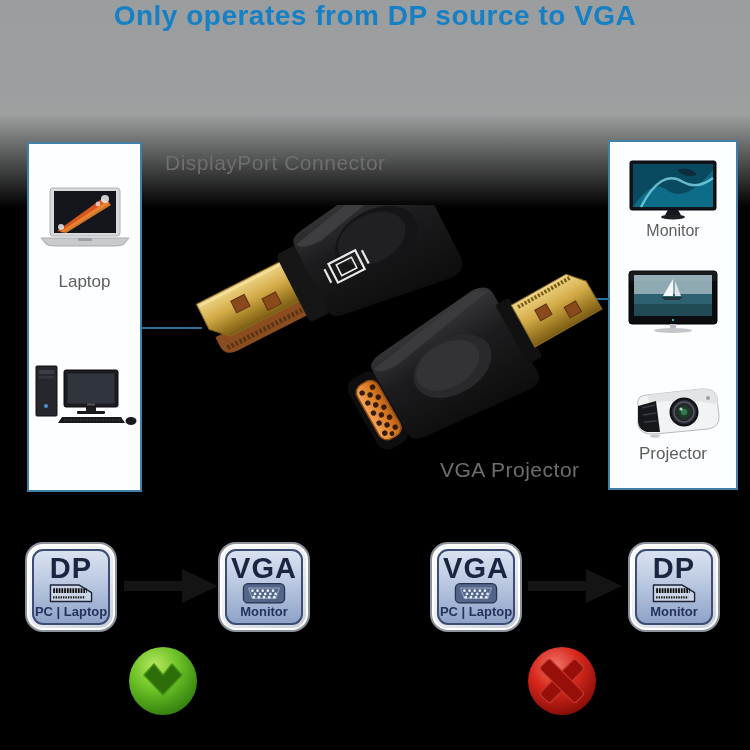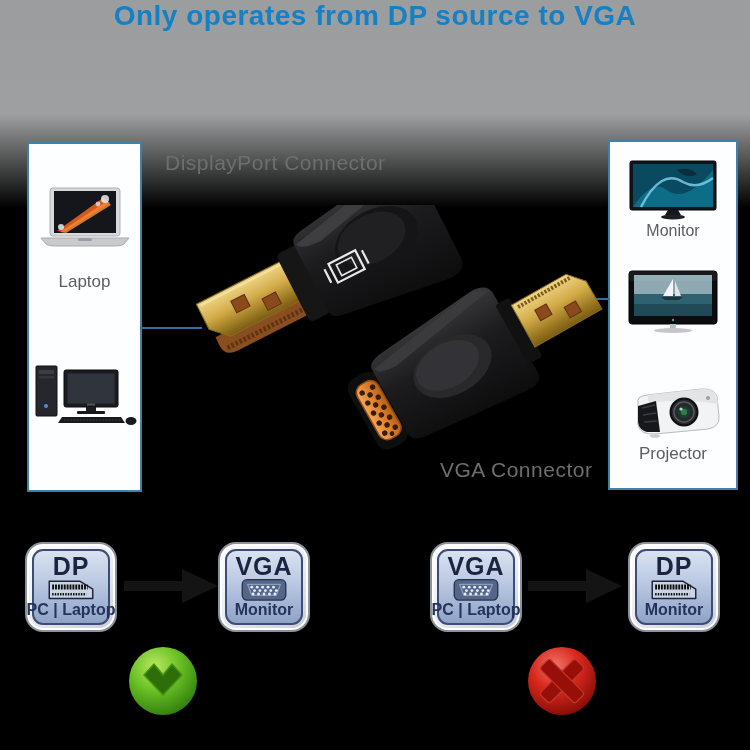--- a/index.html
+++ b/index.html
@@ -20,22 +20,22 @@
   .connector-line{position:absolute;height:2px;background:#2f6f9c;}
   .line-left{left:140px;top:327px;width:62px;}
   .line-right{left:550px;top:298px;width:60px;}
   .adapters-svg{position:absolute;left:180px;top:205px;width:440px;height:300px;}
   .badge{position:absolute;width:92px;height:90px;border-radius:18px;box-sizing:border-box;
     background:linear-gradient(145deg,#ffffff 0%,#e8ebef 55%,#c6ccd6 100%);
     border:2px solid #8d939c;box-shadow:inset 0 0 0 2px #fff;padding:5px;}
   .badge-inner{width:100%;height:100%;border-radius:11px;border:2px solid #3c4c74;box-sizing:border-box;
     background:linear-gradient(180deg,#d9e2f0 0%,#bac8e1 45%,#8ea3c8 100%);
     display:flex;flex-direction:column;align-items:center;justify-content:space-between;padding:2px 2px 4px 2px;}
-  .badge-title{font-size:25px;font-weight:bold;color:#1b2440;line-height:1.05;letter-spacing:1px;}
-  .badge-sub{font-size:16px;font-weight:bold;color:#24335c;white-space:nowrap;}
+  .badge-title{font-size:29px;font-weight:bold;color:#1b2440;line-height:1.05;letter-spacing:1px;}
+  .badge-sub{font-size:13px;font-weight:bold;color:#24335c;white-space:nowrap;}
   .badge-icon{display:block;}
   .arrow-svg{position:absolute;width:94px;height:40px;}
   .mark-svg{position:absolute;width:72px;height:72px;}
 </style>
 </head>
 <body>
 
 <div class="stage">
 
   <div class="lower-band"></div>
@@ -108,21 +108,21 @@
       <circle cx="59" cy="28" r="6.5" fill="#1d3b2a"></circle>
       <circle cx="59" cy="28" r="3.2" fill="#2f7a4e"></circle>
       <circle cx="56" cy="25" r="1.6" fill="#cfe8da" opacity=".9"></circle>
       <circle cx="83" cy="14" r="2" fill="#9aa0a6"></circle>
       <ellipse cx="30" cy="52" rx="5" ry="1.8" fill="#c9cbce"></ellipse>
     </svg>
     <div class="dev-label" style="top:302px">Projector</div>
   </div>
 
   <div class="adapter-label lbl-dp">DisplayPort Connector</div>
-  <div class="adapter-label lbl-vga">VGA Connector</div>
+  <div class="adapter-label lbl-vga">VGA Projector</div>
   <div class="connector-line line-left"></div>
   <div class="connector-line line-right"></div>
 
   <svg class="adapters-svg" viewBox="0 0 440 300">
     <defs>
       <linearGradient id="goldA" x1="0" y1="0" x2="0" y2="1">
         <stop offset="0" stop-color="#f0d689"></stop>
           <stop offset=".45" stop-color="#d2ab47"></stop>
         <stop offset=".8" stop-color="#9a7722"></stop>
           <stop offset="1" stop-color="#7a5c14"></stop>

